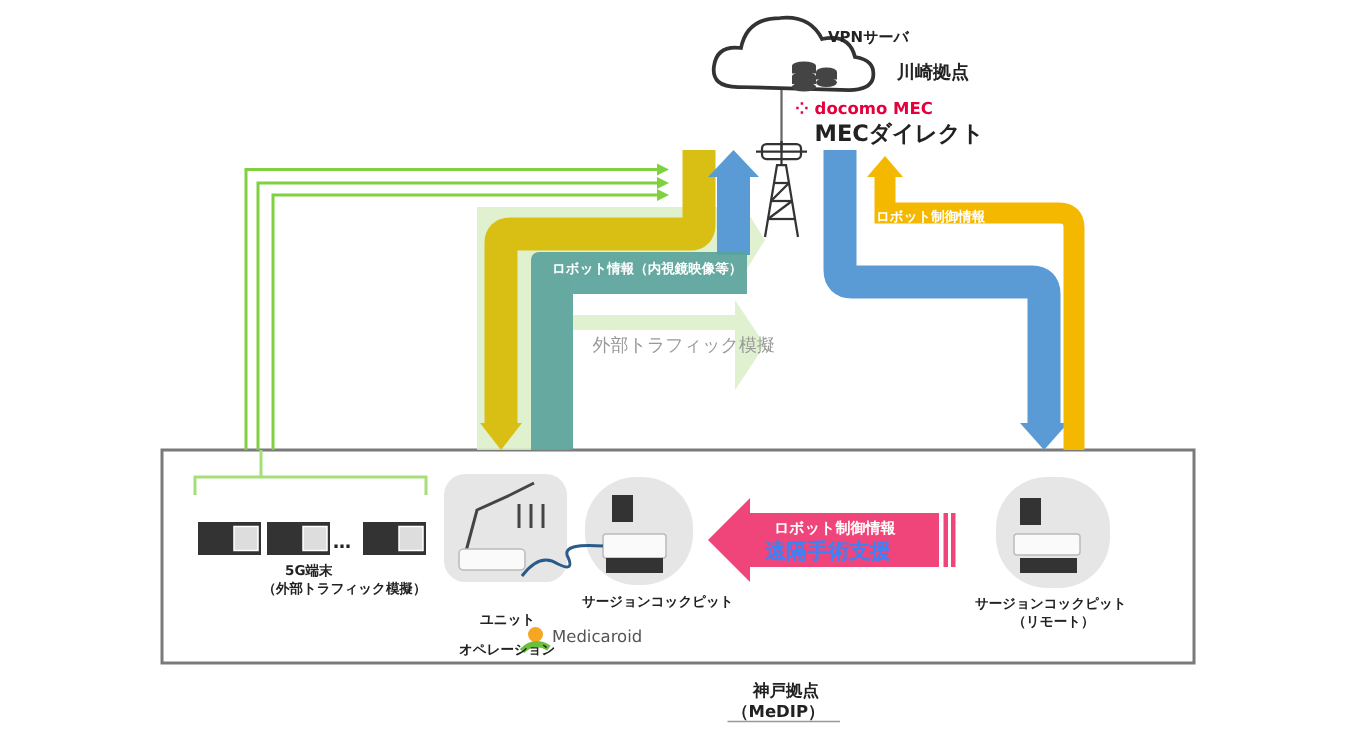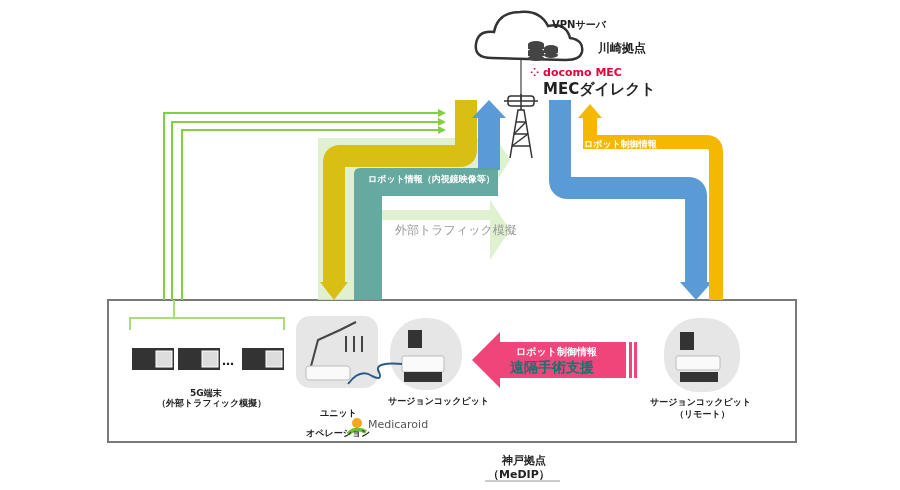--- a/index.html
+++ b/index.html
@@ -112,28 +112,28 @@
 <div class="lbl" style="left:552px;top:18px;font-size:10px;text-align:right;">VPNサーバ</div>
 <div class="lbl" style="left:598px;top:40px;font-size:12px;">川崎拠点</div>
 <div class="lbl" style="left:530px;top:66px;font-size:11px;color:#e5003b;"><span>⁘ </span><span>docomo MEC</span></div>
 <div class="lbl" style="left:543px;top:80px;font-size:15px;">MECダイレクト</div>
 
 <div class="lbl" style="left:368px;top:173px;font-size:9px;color:#fff;">ロボット情報（内視鏡映像等）</div>
 <div class="lbl" style="left:584px;top:138px;font-size:9px;color:#fff;">ロボット制御情報</div>
 <div class="lbl" style="left:395px;top:222px;font-size:12px;color:#999;font-weight:normal;">外部トラフィック模擬</div>
 
 <div class="lbl" style="left:222px;top:354px;font-size:12px;">…</div>
-<div class="lbl" style="left:190px;top:374px;font-size:9px;margin-top:13px;">5G端末</div>
-<div class="lbl" style="left:157px;top:386px;font-size:9px;margin-top:11px;">（外部トラフィック模擬）</div>
+<div class="lbl" style="left:190px;top:374px;font-size:9px;">5G端末</div>
+<div class="lbl" style="left:175px;top:386px;font-size:9px;">（外部トラフィック模擬）</div>
 
 <div class="lbl" style="left:306px;top:395px;font-size:9px;margin-top:32px;">オペレーション</div>
 <div class="lbl" style="left:320px;top:407px;font-size:9px;">ユニット</div>
 <div class="lbl" style="left:388px;top:395px;font-size:9px;">サージョンコックピット</div>
 <div class="lbl" style="left:368px;top:418px;font-size:11px;font-weight:normal;color:#555;">Medicaroid</div>
 
 <div class="lbl" style="left:516px;top:345px;font-size:10px;color:#fff;">ロボット制御情報</div>
-<div class="lbl" style="left:510px;top:359px;font-size:14px;color:#0f766e;">遠隔手術支援</div>
+<div class="lbl" style="left:510px;top:359px;font-size:14px;color:#3b82f6;">遠隔手術支援</div>
 
 <div class="lbl" style="left:650px;top:396px;font-size:9px;">サージョンコックピット</div>
 <div class="lbl" style="left:675px;top:408px;font-size:9px;">（リモート）</div>
 
 <div class="lbl" style="left:502px;top:453px;font-size:11px;">神戸拠点</div>
 <div class="lbl" style="left:488px;top:467px;font-size:11px;">（MeDIP）</div>
 
 </body></html>

